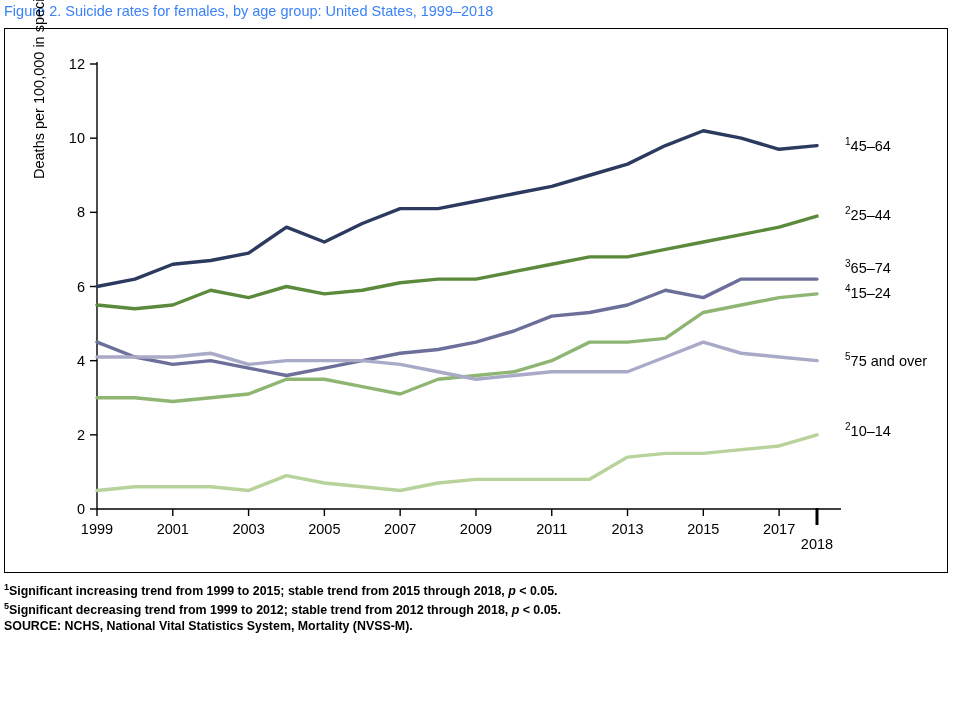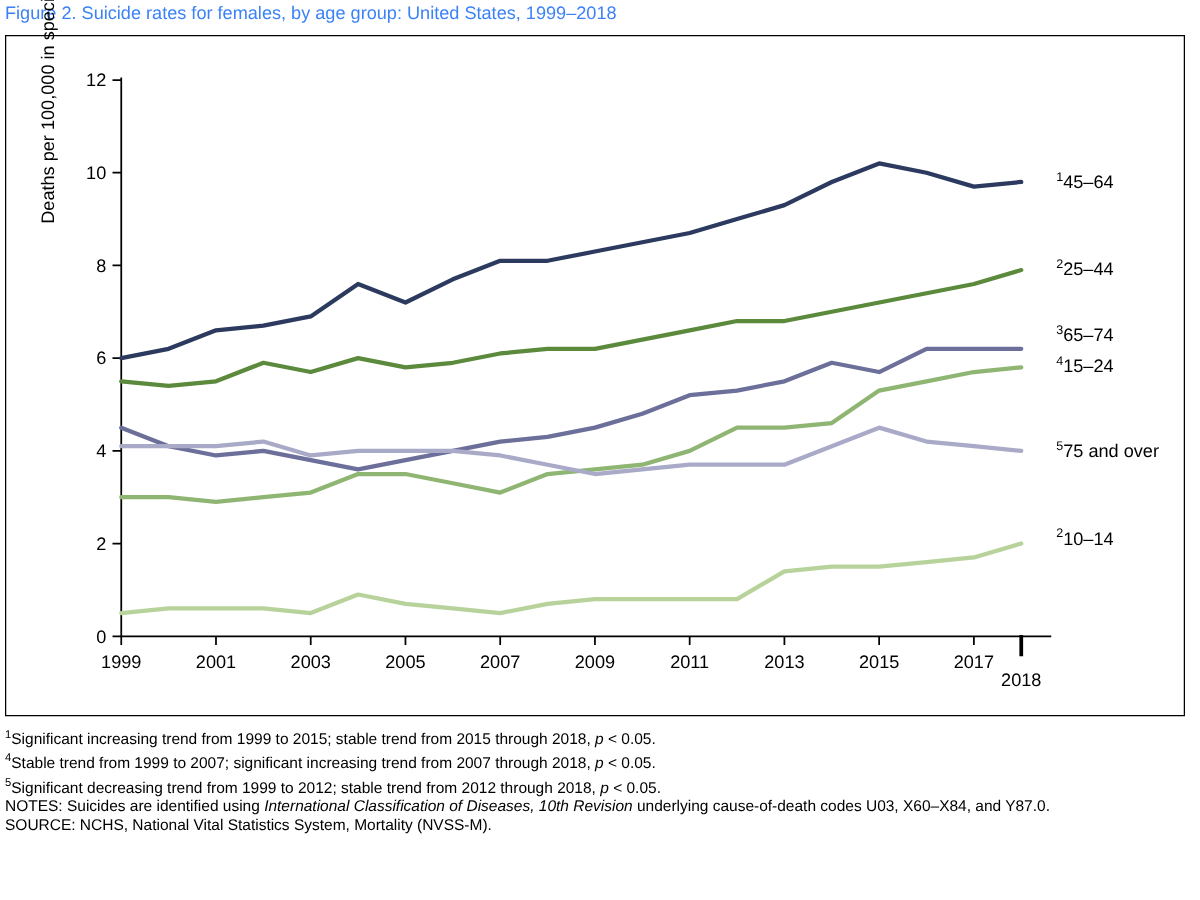--- a/index.html
+++ b/index.html
@@ -39,21 +39,21 @@
   .tick-text{font-size:14.5px;fill:#000;font-family:"Liberation Sans", sans-serif;}
   .series-label{font-size:14.5px;fill:#000;font-family:"Liberation Sans", sans-serif;}
 
   .footnotes{
     position:absolute;left:4px;top:580px;
     width:950px;
     font-size:12.4px;
     line-height:15.2px;
     color:#000;
   }
-  .footnotes div{white-space:nowrap;}
+  .footnotes div{white-space:nowrap;font-weight:bold;}
   .fn-sup{font-size:9px;vertical-align:super;}
   .it{font-style:italic;}
 </style>
 </head>
 <body>
 
 <div id="root">
 
   <div class="fig-title">Figure 2. Suicide rates for females, by age group: United States, 1999–2018</div>
 
@@ -121,22 +121,18 @@
         </g>
         <g>
           <text x="840" y="406.83333333333337" class="series-label"><tspan dy="-6" font-size="10">2</tspan><tspan dy="6">10–14</tspan></text>
         </g>
       </svg>
   </div>
 
   <div class="footnotes">
     <div id="fn-container">
         <div><span class="fn-sup">1</span>Significant increasing trend from 1999 to 2015; stable trend from 2015 through 2018, <span class="it">p</span> &lt; 0.05.</div>
-        <div><span class="fn-sup">4</span>Stable trend from 1999 to 2007; significant increasing trend from 2007 through 2018, <span class="it">p</span> &lt; 0.05.</div>
         <div><span class="fn-sup">5</span>Significant decreasing trend from 1999 to 2012; stable trend from 2012 through 2018, <span class="it">p</span> &lt; 0.05.</div>
       </div>
-    <div>
-      <span>NOTES: Suicides are identified using </span><span class="it">International Classification of Diseases, 10th Revision</span><span> underlying cause-of-death codes U03, X60–X84, and Y87.0.</span>
-    </div>
     <div>SOURCE: NCHS, National Vital Statistics System, Mortality (NVSS-M).</div>
   </div>
 
 </div>
 
 </body></html>

